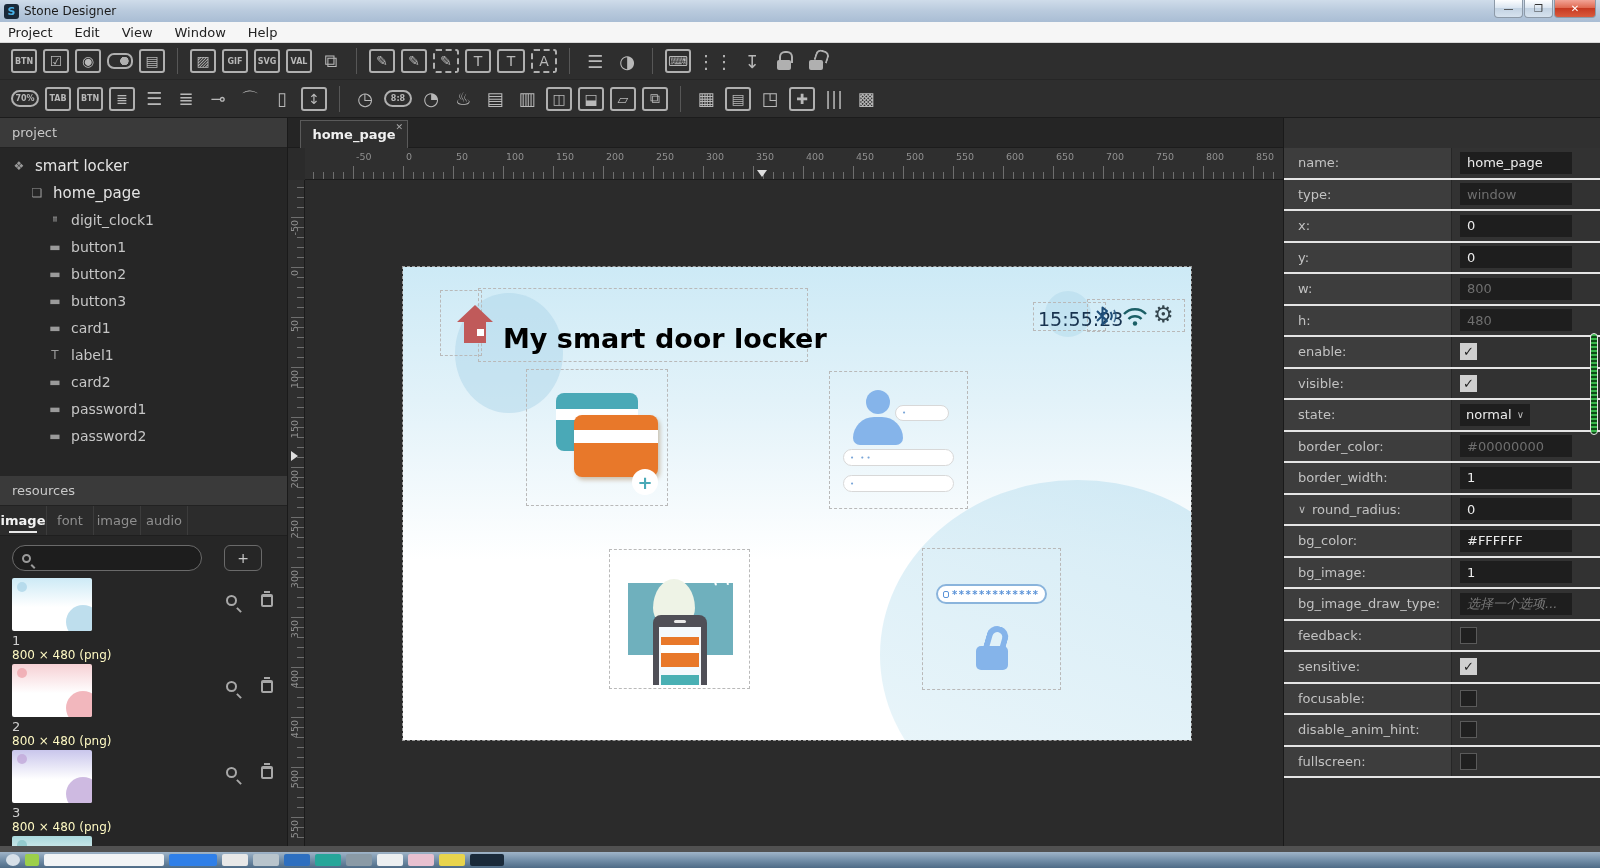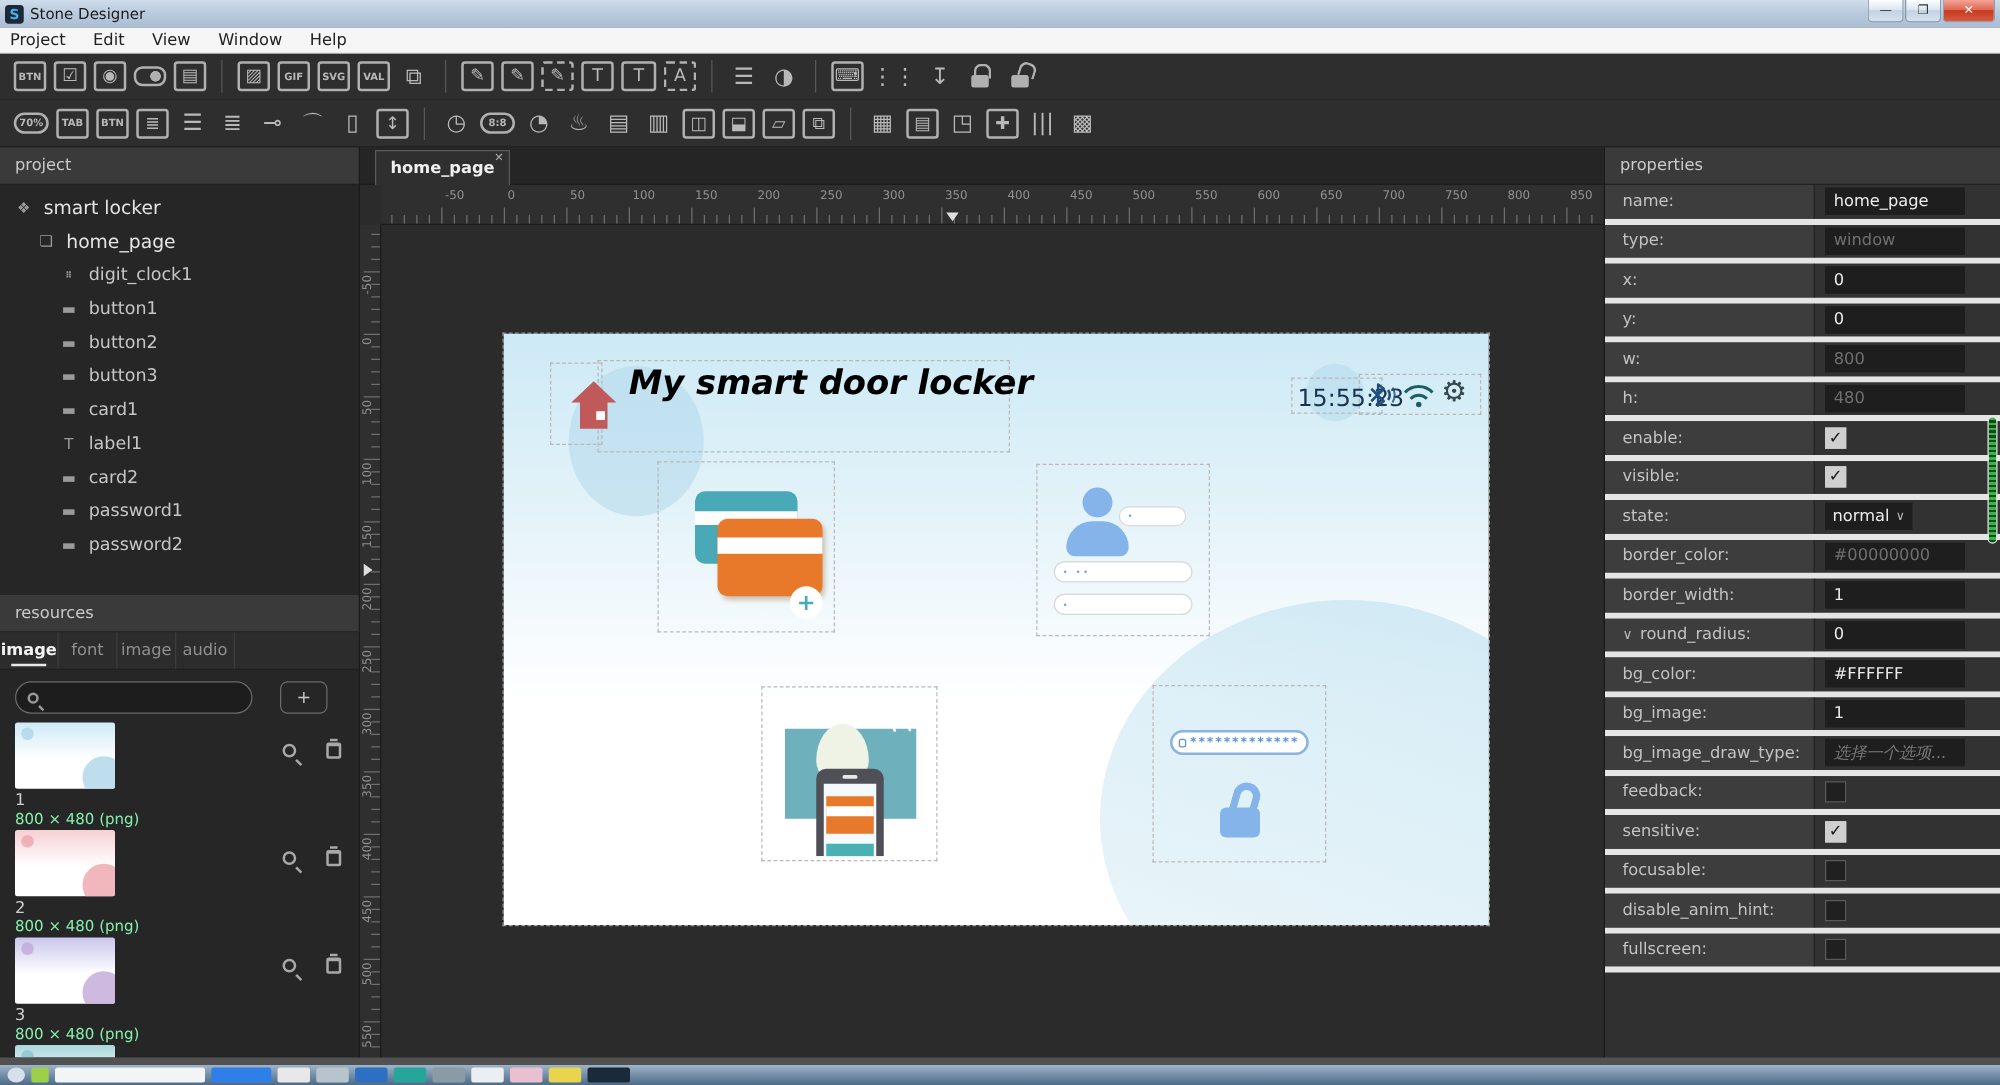--- a/index.html
+++ b/index.html
@@ -81,21 +81,21 @@
     display:flex; align-items:center; padding-left:9px; }
   .mag { width:9px; height:9px; border:2px solid #9a9a9a; border-radius:50%; position:relative; flex:none; }
   .mag::after { content:""; position:absolute; width:2px; height:5px; background:#9a9a9a; left:8px; top:8px; transform:rotate(-45deg); }
   .add-btn { margin-left:22px; width:38px; height:26px; border:1px solid #6a6a6a; border-radius:6px;
     color:#c8c8c8; font-size:14px; display:flex; align-items:center; justify-content:center; cursor:pointer; }
   .res-list { position:absolute; top:458px; bottom:0; left:0; right:0; overflow:hidden; }
   .res-item { position:relative; height:86px; padding:2px 12px 0 12px; }
   .res-thumb { width:80px; height:53px; border-radius:2px; position:relative; overflow:hidden; cursor:pointer; }
   .res-thumb .dec { position:absolute; border-radius:50%; opacity:.8; }
   .res-name { color:#cfcfcf; font-size:13px; margin-top:2px; }
-  .res-size { color:#86efac; font-size:12px; }
+  .res-size { color:#fef9c3; font-size:12px; }
   .res-actions { position:absolute; right:14px; top:18px; display:flex; gap:24px; align-items:center; }
   .mag2 { width:11px; height:11px; border:2px solid #a8a8a8; border-radius:50%; position:relative; cursor:pointer; }
   .mag2::after { content:""; position:absolute; width:2px; height:6px; background:#a8a8a8; left:10px; top:10px; transform:rotate(-45deg); }
   .trash { width:12px; height:13px; border:2px solid #a8a8a8; border-top:3px solid #a8a8a8; border-radius:2px; position:relative; cursor:pointer; }
   .trash::before { content:""; position:absolute; top:-6px; left:1px; width:6px; height:2px; background:#a8a8a8; }
 
   
   .tabbar { position:absolute; left:0; top:0; right:0; height:30px; background:#252525; border-bottom:1px solid #1c1c1c; }
   .doc-tab { position:absolute; left:12px; top:2px; width:108px; height:28px; background:#2f2f2f;
     border:1px solid #5a5a5a; border-bottom:none; color:#f0f0f0; font-size:13px; font-weight:bold;
@@ -111,21 +111,21 @@
     border-left:5px solid transparent; border-right:5px solid transparent; border-top:7px solid #dedede; }
   .marker-right { position:absolute; left:3px; top:333px; width:0; height:0; z-index:5;
     border-top:5px solid transparent; border-bottom:5px solid transparent; border-left:7px solid #dedede; }
 
   .design-canvas { position:absolute; left:115px; top:149px; width:788px; height:473px;
     background:linear-gradient(180deg,#cdeaf6 0%,#e2f2f9 28%,#ffffff 62%,#ffffff 100%);
     outline:1px dashed #9a9a9a; overflow:hidden; }
   .dec-circle { position:absolute; border-radius:50%; }
   .dash-box { position:absolute; border:1px dashed #b9b9b9; pointer-events:none; }
 
-  .dz-title { position:absolute; left:100px; top:24px; font-size:27px; font-weight:bold; font-style:italic; }
+  .dz-title { position:absolute; left:100px; top:56px; font-size:27px; font-weight:bold; }
   .dz-clock { position:absolute; left:635px; top:41px; font-size:19px; color:#17324e; font-weight:500; }
   .status-ico { position:absolute; }
   .gear-glyph { font-size:23px; color:#36474f; line-height:1; }
 
   .locker-card { position:absolute; border-radius:26px; overflow:hidden; cursor:pointer; }
   .cc { position:absolute; }
 
   
   .cc-teal { background:#4aa9b7; border-radius:8px; }
   .cc-orange { background:#e8782a; border-radius:8px; box-shadow:2px 3px 4px rgba(140,90,30,.35); }
@@ -151,21 +151,21 @@
 
   
   .pwd-field { background:#fff; border:2px solid #8ab4dc; border-radius:10px; color:#5b93d8;
     font-size:10px; font-weight:bold; display:flex; align-items:center; padding:0 5px; letter-spacing:1.5px; }
   .pwd-lock-dot { width:6px; height:7px; border:1.5px solid #5b93d8; border-radius:2px; margin-right:3px; flex:none; }
   .big-lock-body { background:#85b4ea; border-radius:5px; }
   .big-lock-shackle { border:6px solid #85b4ea; border-bottom:none; border-radius:14px 14px 0 0; transform:rotate(16deg); }
 
   
   .prop-rows { position:absolute; left:0; top:30px; right:0; bottom:0; overflow:hidden; }
-  .prop-row { height:31.5px; display:flex; border-bottom:5px solid #e5e5e5;text-align:right; }
+  .prop-row { height:31.5px; display:flex; border-bottom:2px solid #e5e5e5;text-align:right; }
   .prop-label { width:167px; background:#3d3d3d; color:#c2c2c2; font-size:13px; display:flex;
     align-items:center; padding-left:14px; flex:none; }
   .prop-label .chev { color:#b8b8b8; margin-right:6px; font-size:11px; }
   .prop-value { flex:1; background:#323232; display:flex; align-items:center; padding-left:8px; border-left:1px solid #262626; }
   .prop-field { width:112px; height:22px; background:#1e1e1e; color:#ececec; font-size:13px;
     display:flex; align-items:center; padding-left:7px; cursor:text; }
   .prop-field.ro { color:#6f6f6f; cursor:default; }
   .prop-field.it { font-style:italic; color:#777; }
   .prop-check { width:17px; height:17px; background:#202020; border:1px solid #5a5a5a; color:#1e1e1e;
     font-size:13px; font-weight:bold; display:flex; align-items:center; justify-content:center; cursor:pointer; }
@@ -660,21 +660,20 @@
             <span style="overflow:hidden;white-space:nowrap;">*************</span>
           </div>
           <div class="cc big-lock-shackle" style="left:60px;top:74px;width:22px;height:24px;"></div>
           <div class="cc big-lock-body" style="left:50px;top:94px;width:32px;height:24px;"></div>
         </div>
       </div>
     </div>
 
     <div class="right-panel">
       <div class="splitter-dots">|||</div>
-      <div class="panel-header">properties</div>
       <div class="prop-rows" id="prop-rows">
           <div class="prop-row">
             <div class="prop-label">name:</div>
             <div class="prop-value">
               <div class="prop-field">home_page</div>
             </div>
           </div>
           <div class="prop-row">
             <div class="prop-label">type:</div>
             <div class="prop-value">

